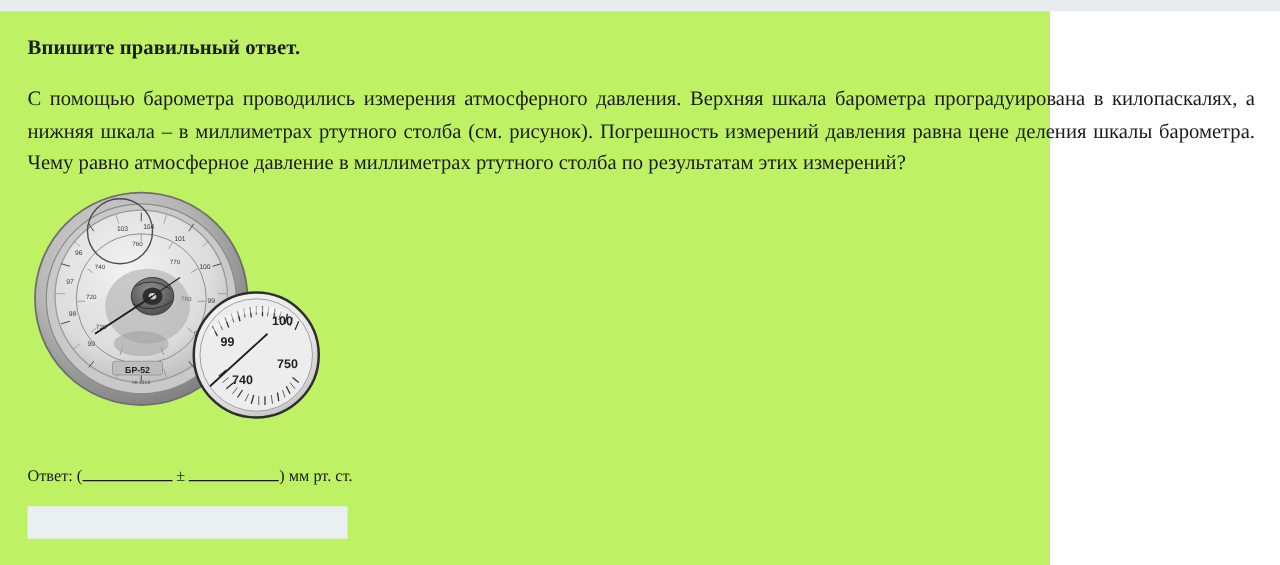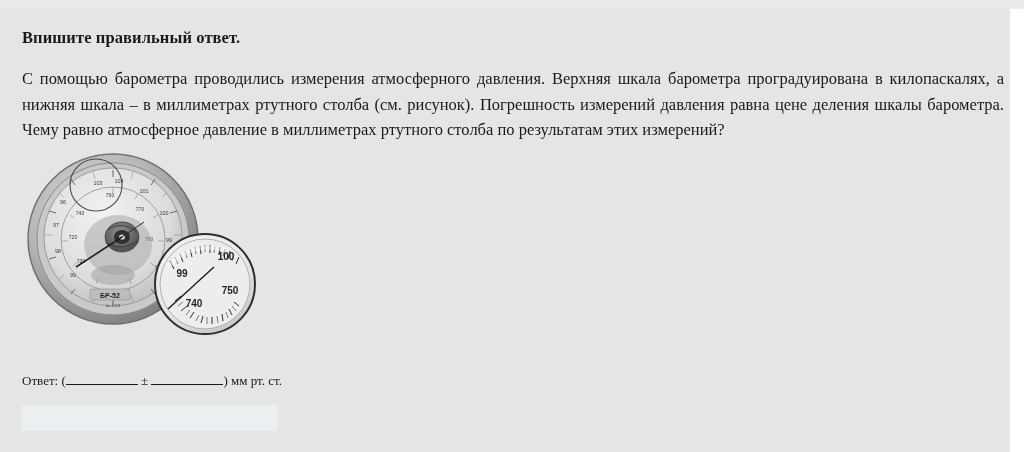--- a/index.html
+++ b/index.html
@@ -18,23 +18,23 @@
   .top-strip {
     position: absolute;
     top: 0; left: 0;
     width: 1024px;
     height: 9px;
     background: #e8ecef;
   }
   .page {
     position: absolute;
     top: 9px; left: 0;
-    width: 1010px;
+    width: 840px;
     height: 443px;
-    background: #e5e5e5;
+    background: #bef264;
   }
   .task-title {
     position: absolute;
     left: 22px;
     top: 19px;
     font-size: 16.5px;
     font-weight: bold;
     letter-spacing: 0.1px;
   }
   .task-body {

